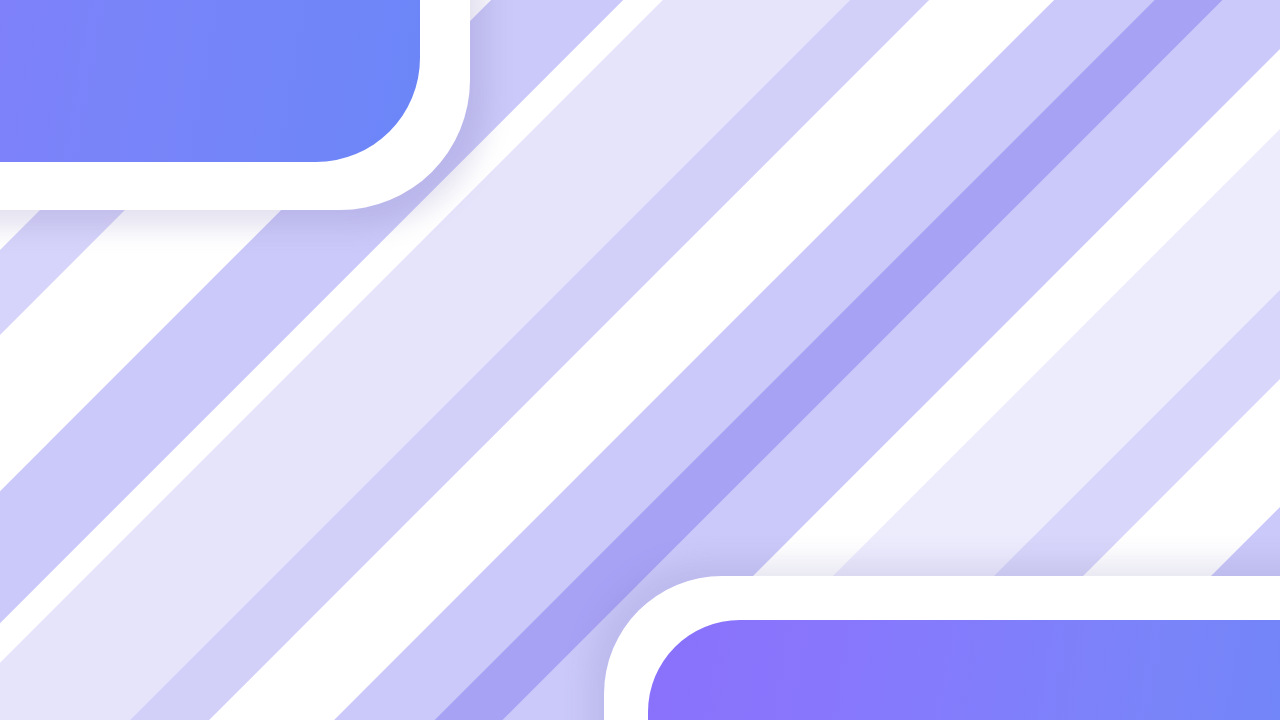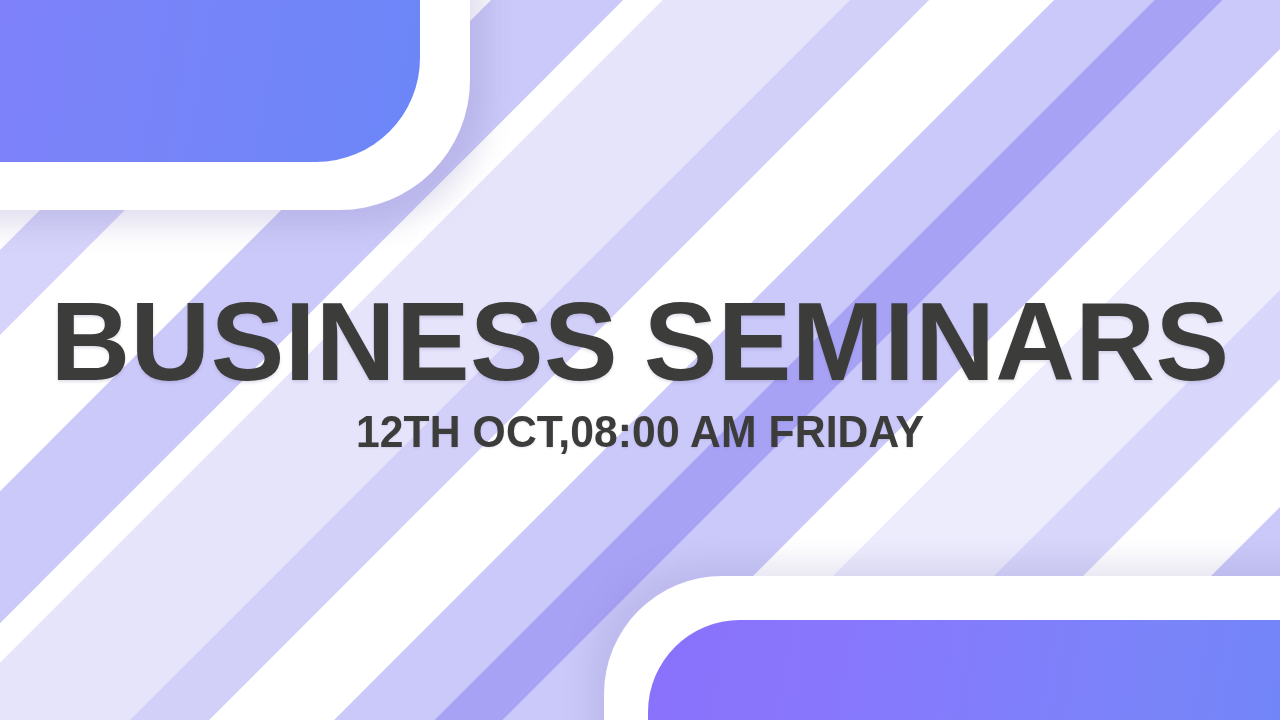--- a/index.html
+++ b/index.html
@@ -152,18 +152,14 @@
   <div class="corner">
     <div class="plate tl-plate"></div>
     <div class="panel tl-panel"></div>
   </div>
 
   <div class="corner">
     <div class="plate br-plate"></div>
     <div class="panel br-panel"></div>
   </div>
 
-  <div class="text-block">
-    <h1 class="headline"><span>BUSINESS</span><span class="word-gap"></span><span>SEMINARS</span></h1>
-    <p class="subhead">12TH OCT,08:00 AM FRIDAY</p>
-  </div>
 
 </div>
 
 </body></html>

